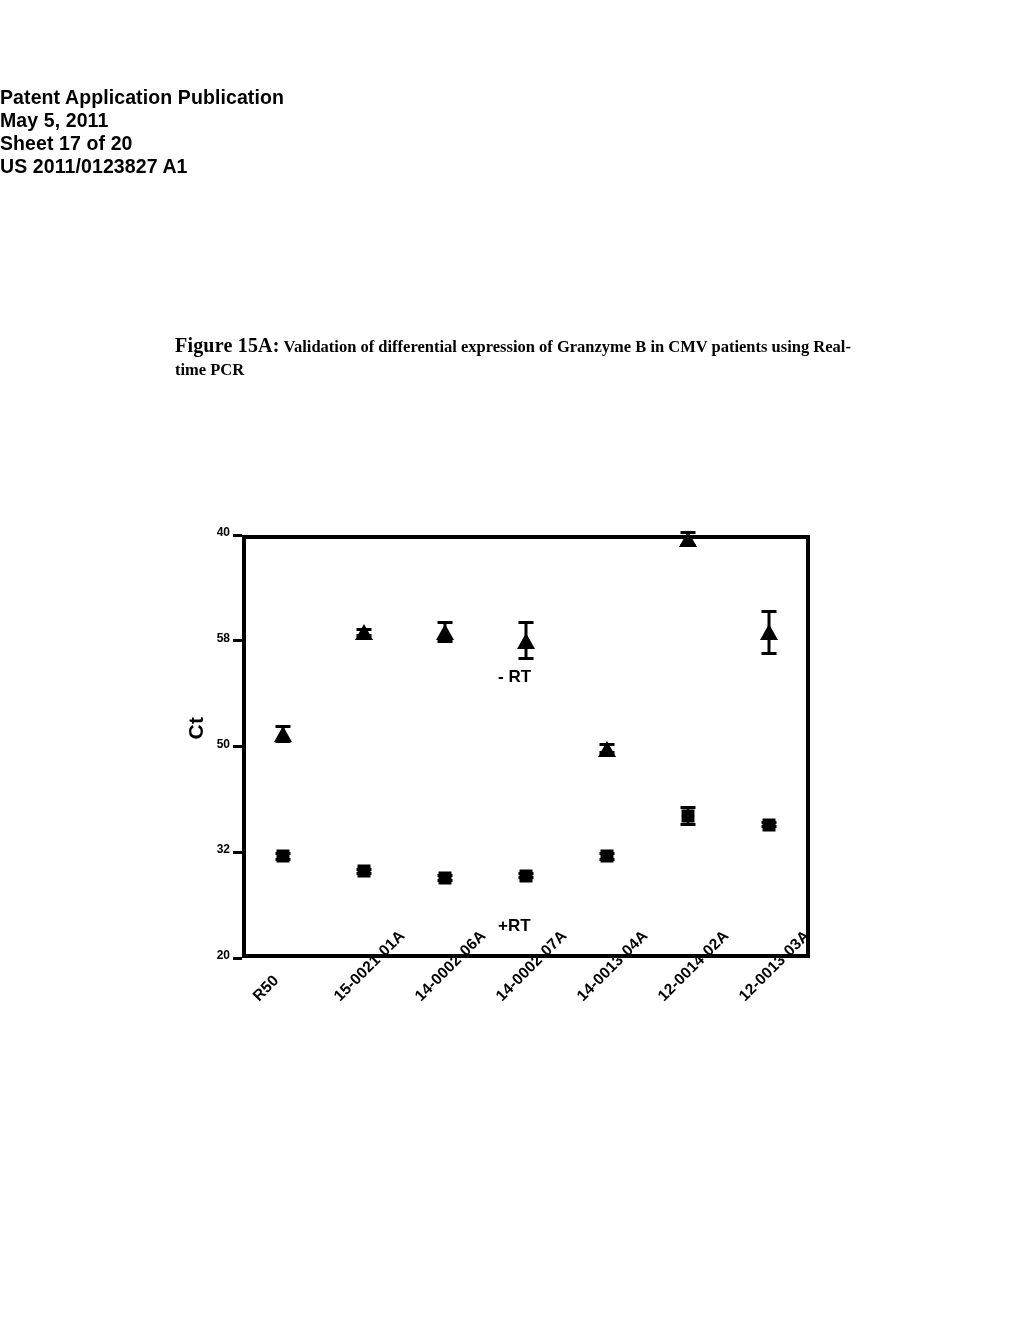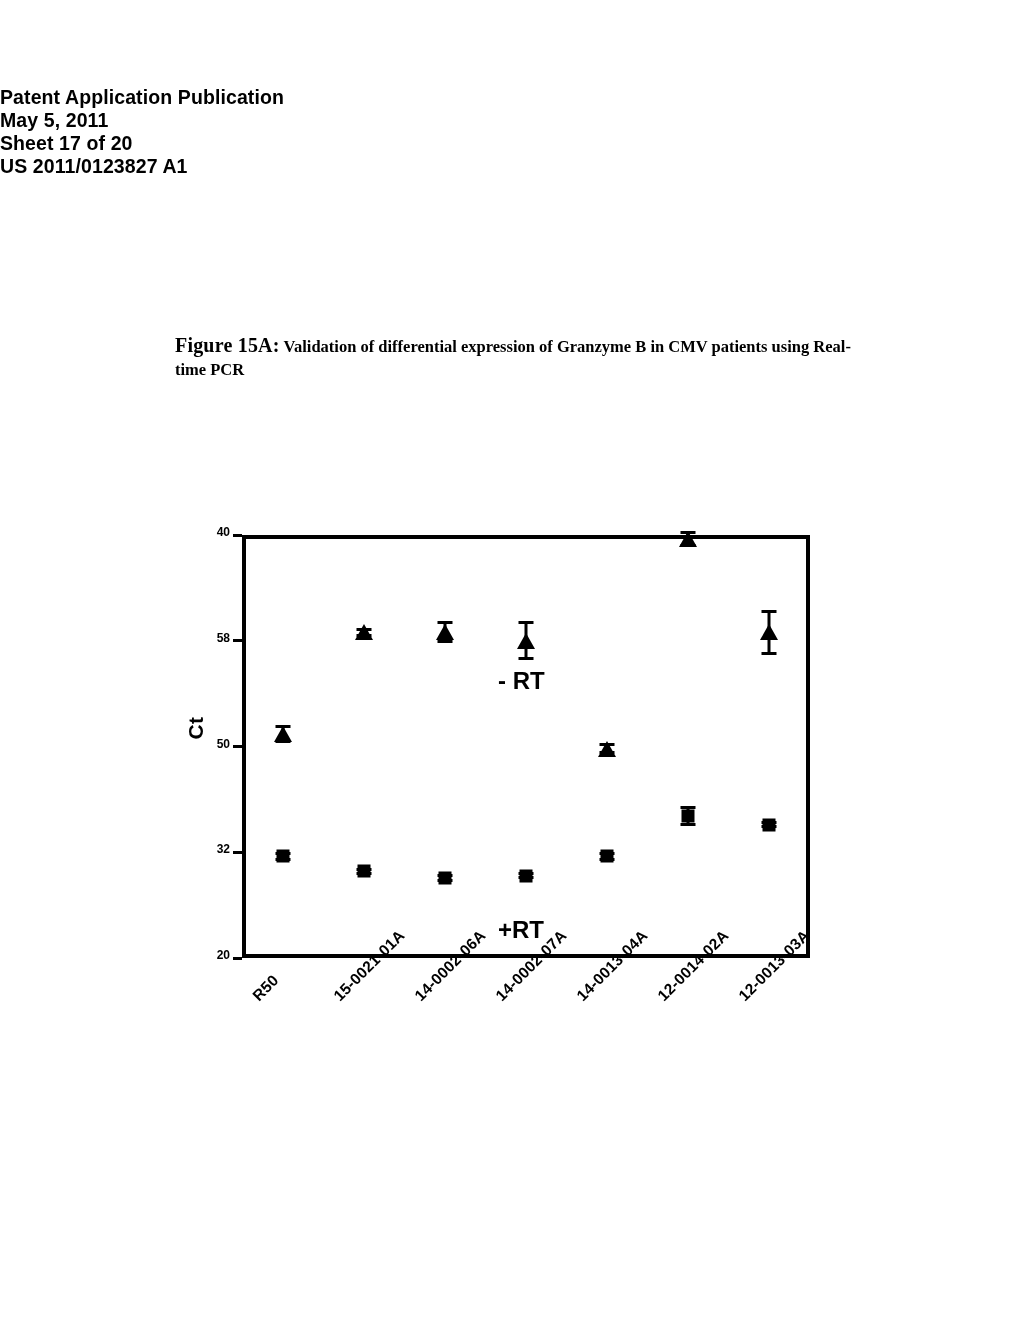--- a/index.html
+++ b/index.html
@@ -147,21 +147,21 @@
     height: 3px;
     width: 15px;
     background: #000;
     transform: translateX(-50%);
   }
 
   .series-annot {
     position: absolute;
     font-family: "Liberation Sans", sans-serif;
     font-weight: bold;
-    font-size: 24px;
+    font-size: 17px;
     white-space: nowrap;
   }
 </style>
 </head>
 <body>
 
 <div id="patent-header">
   <span class="hdr-pub">Patent Application Publication</span>
   <span class="hdr-date">May 5, 2011</span>
   <span class="hdr-sheet">Sheet 17 of 20</span>

